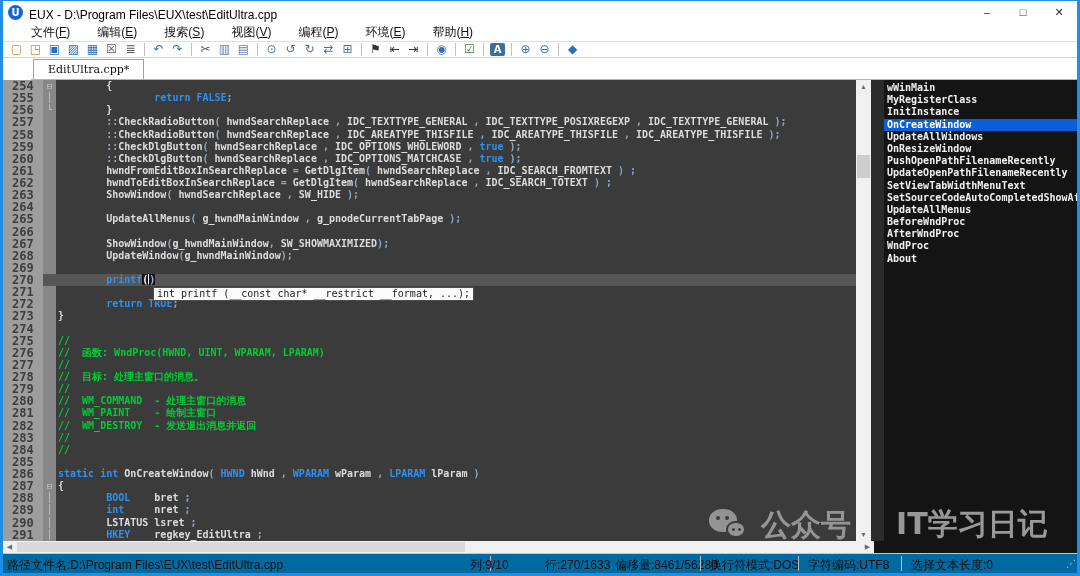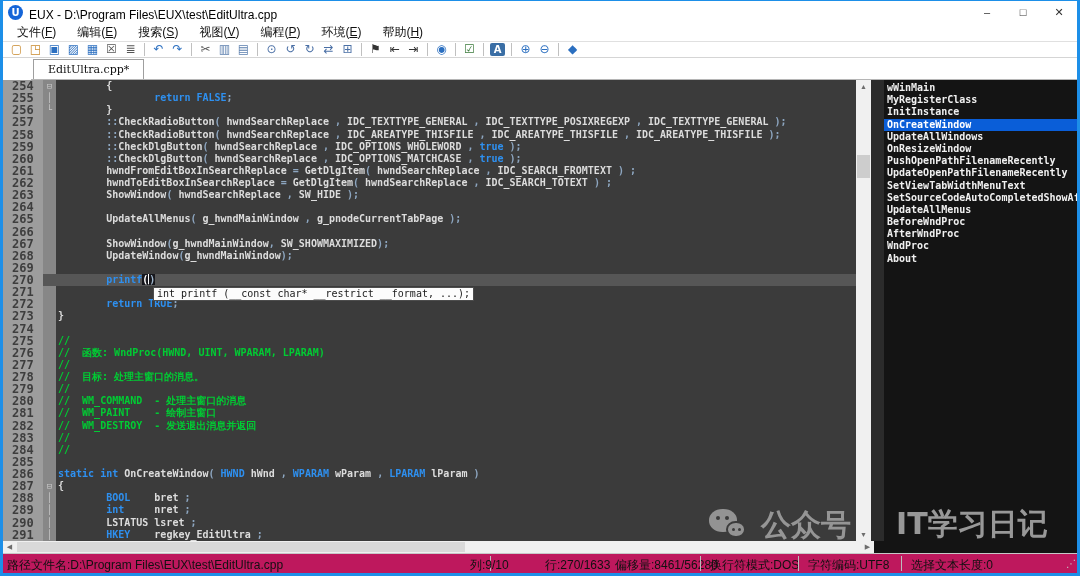--- a/index.html
+++ b/index.html
@@ -10,21 +10,21 @@
 
   
   .titlebar { height:22px; display:flex; align-items:center; background:#fff; flex:0 0 auto; }
   .app-icon { width:15px; height:15px; border-radius:50%; background:#1565d8; color:#fff;
               font:bold 10px/15px "DejaVu Sans", sans-serif; text-align:center; margin:0 6px 0 5px; }
   .title-text { font-size:12px; color:#000000;margin-top:6px; }
   .win-controls { margin-left:auto; display:flex; height:100%; }
   .win-btn { width:36px; height:100%; display:flex; align-items:center; justify-content:center;
              font-size:11px; color:#333; }
   
-  .menubar { height:19px; display:flex; align-items:center; padding-left:6px; gap:5px;
+  .menubar { height:19px; display:flex; align-items:center; padding-left:20px; gap:11px;
              border-bottom:1px solid #e0e0e0; font-size:12px; color:#111; flex:0 0 auto; }
   .menu-item { padding:1px 8px; }
   
   .toolbar { height:16px; display:flex; align-items:center; padding-left:4px;
              border-bottom:1px solid #d5d5d5; flex:0 0 auto; }
   .tool { width:19px; height:16px; text-align:center; font-size:12px; line-height:15px;
           font-family:"DejaVu Sans", sans-serif; }
   .tool.boxed { width:15px; height:13px; line-height:13px; font-size:10px; font-weight:bold;
                 border-radius:2px; margin:0 2px; }
   .tsep { width:1px; height:13px; background:#c0c0c0; margin:0 4px; }
@@ -65,21 +65,21 @@
   .fl-item.sel { background:#0a5ed8; color:#fff; }
   
   .hscroll { height:12px; width:871px; background:#f0f0f0; position:relative; flex:0 0 auto; }
   .hs-left, .hs-right { position:absolute; top:0; width:13px; height:12px; text-align:center;
                         font-size:7px; line-height:12px; color:#6d6d6d; }
   .hs-left { left:0; } .hs-right { right:0; }
   .hs-thumb { position:absolute; left:14px; top:1px; width:448px; height:10px; background:#d9d9d9; }
   .hscroll-row { display:flex; flex:0 0 auto; }
   .hscroll-pad { flex:1; background:#141414; }
   
-  .statusbar { height:20px; border-top:1px solid #c8c8c8; background:#be185d; position:relative;
+  .statusbar { height:20px; border-top:1px solid #c8c8c8; background:#0369a1; position:relative;
                font-size:12px; color:#111; flex:0 0 auto; }
   .sb { position:absolute; top:3px; white-space:pre; }
   .sb-sep { position:absolute; top:2px; width:1px; height:15px; background:#bcbcbc; }
   .grip { position:absolute; right:1px; top:4px; color:#c4c4c4; font-size:10px; }
   
   .wm { position:absolute; z-index:20; pointer-events:none; display:flex; align-items:center;
         color:rgba(205,205,205,.62); font:bold 30px/34px "DejaVu Sans", sans-serif; }
   #wm1 { left:706px; top:506px; }
   #wm2 { left:893px; top:506px; color:rgba(175,175,175,.85); }
   .wx { position:relative; width:44px; height:36px; margin-right:8px; opacity:.62; }

